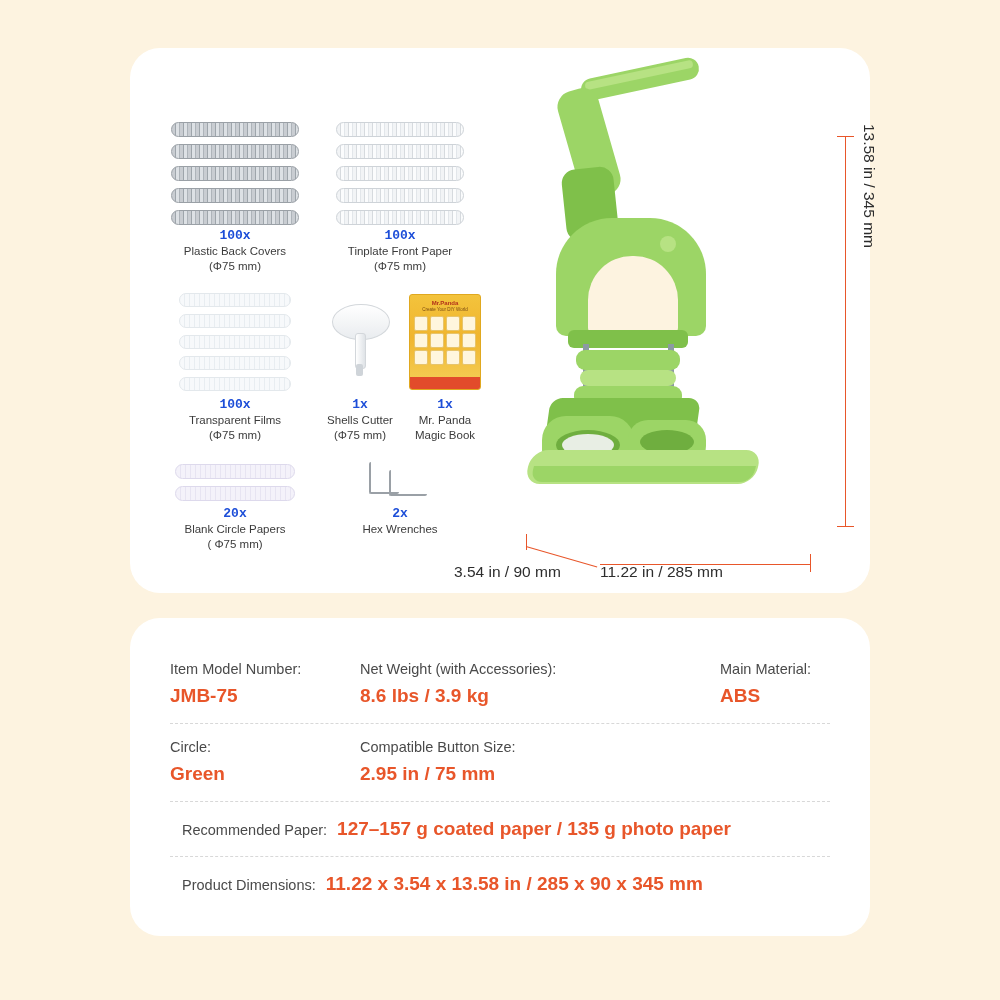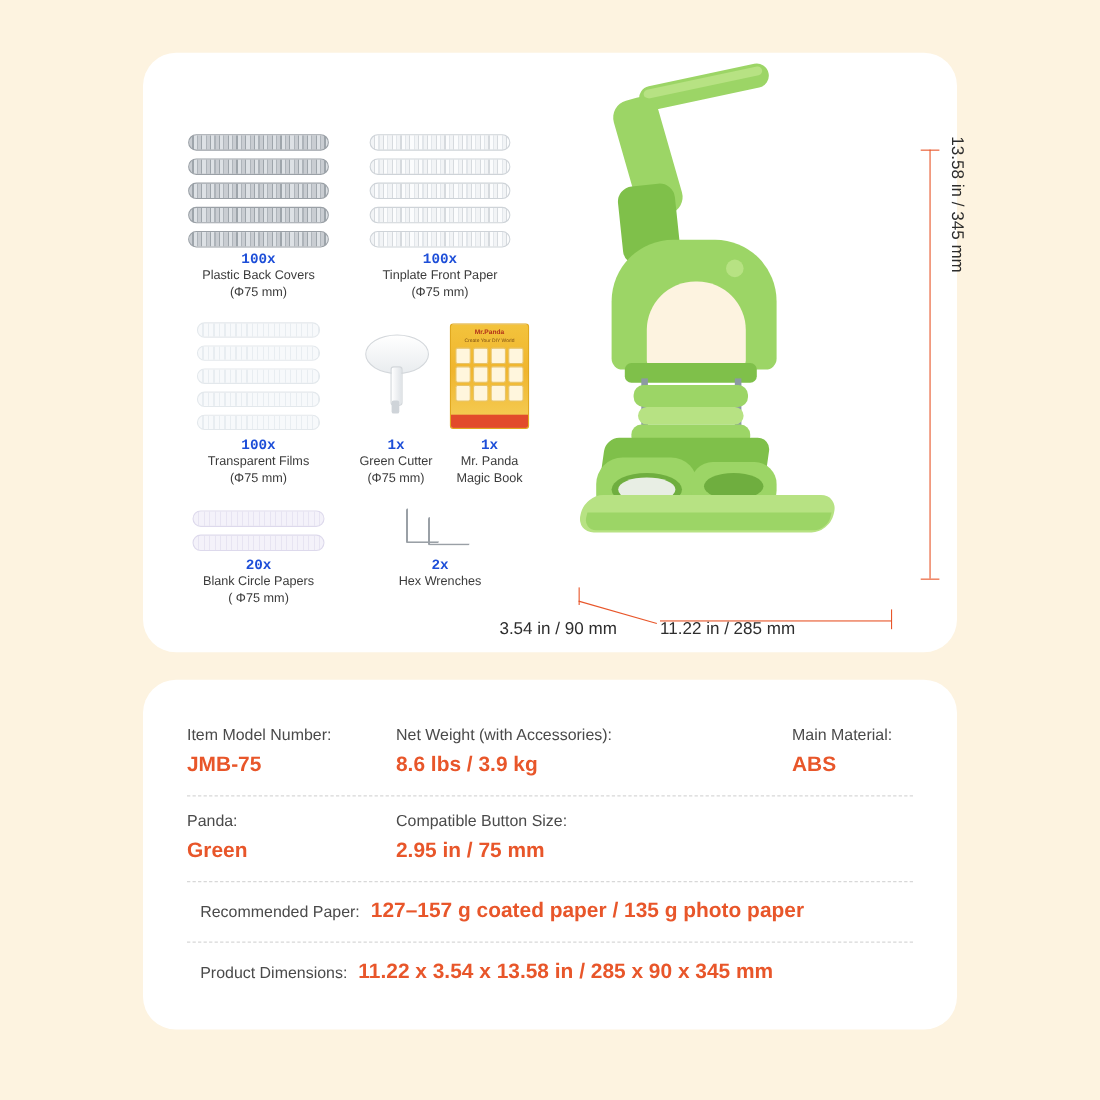--- a/index.html
+++ b/index.html
@@ -382,21 +382,21 @@
         </div>
         <div class="acc-cell" style="width:80px">
           <div class="acc-art">
             <div class="cutter">
               <div class="cutter-head"></div>
               <div class="cutter-neck"></div>
               <div class="cutter-tip"></div>
             </div>
           </div>
           <div class="acc-qty">1x</div>
-          <div class="acc-label">Green Cutter</div>
+          <div class="acc-label">Shells Cutter</div>
           <div class="acc-label">(Φ75 mm)</div>
         </div>
         <div class="acc-cell" style="width:90px">
           <div class="acc-art">
             <div class="book">
               <div class="book-title">Mr.Panda</div>
               <div class="book-sub">Create Your DIY World</div>
               <div class="book-grid">
                 <div class="book-cell"></div>
                   <div class="book-cell"></div>
@@ -501,21 +501,21 @@
         <div class="spec-val">8.6 lbs / 3.9 kg</div>
       </div>
       <div class="spec-item" style="width:auto">
         <div class="spec-key">Main Material:</div>
         <div class="spec-val">ABS</div>
       </div>
     </div>
 
     <div class="spec-row">
       <div class="spec-item" style="width:190px">
-        <div class="spec-key">Panda:</div>
+        <div class="spec-key">Circle:</div>
         <div class="spec-val">Green</div>
       </div>
       <div class="spec-item" style="width:360px">
         <div class="spec-key">Compatible Button Size:</div>
         <div class="spec-val">2.95 in / 75 mm</div>
       </div>
     </div>
 
     <div class="spec-row">
       <div class="spec-item inline-row">

